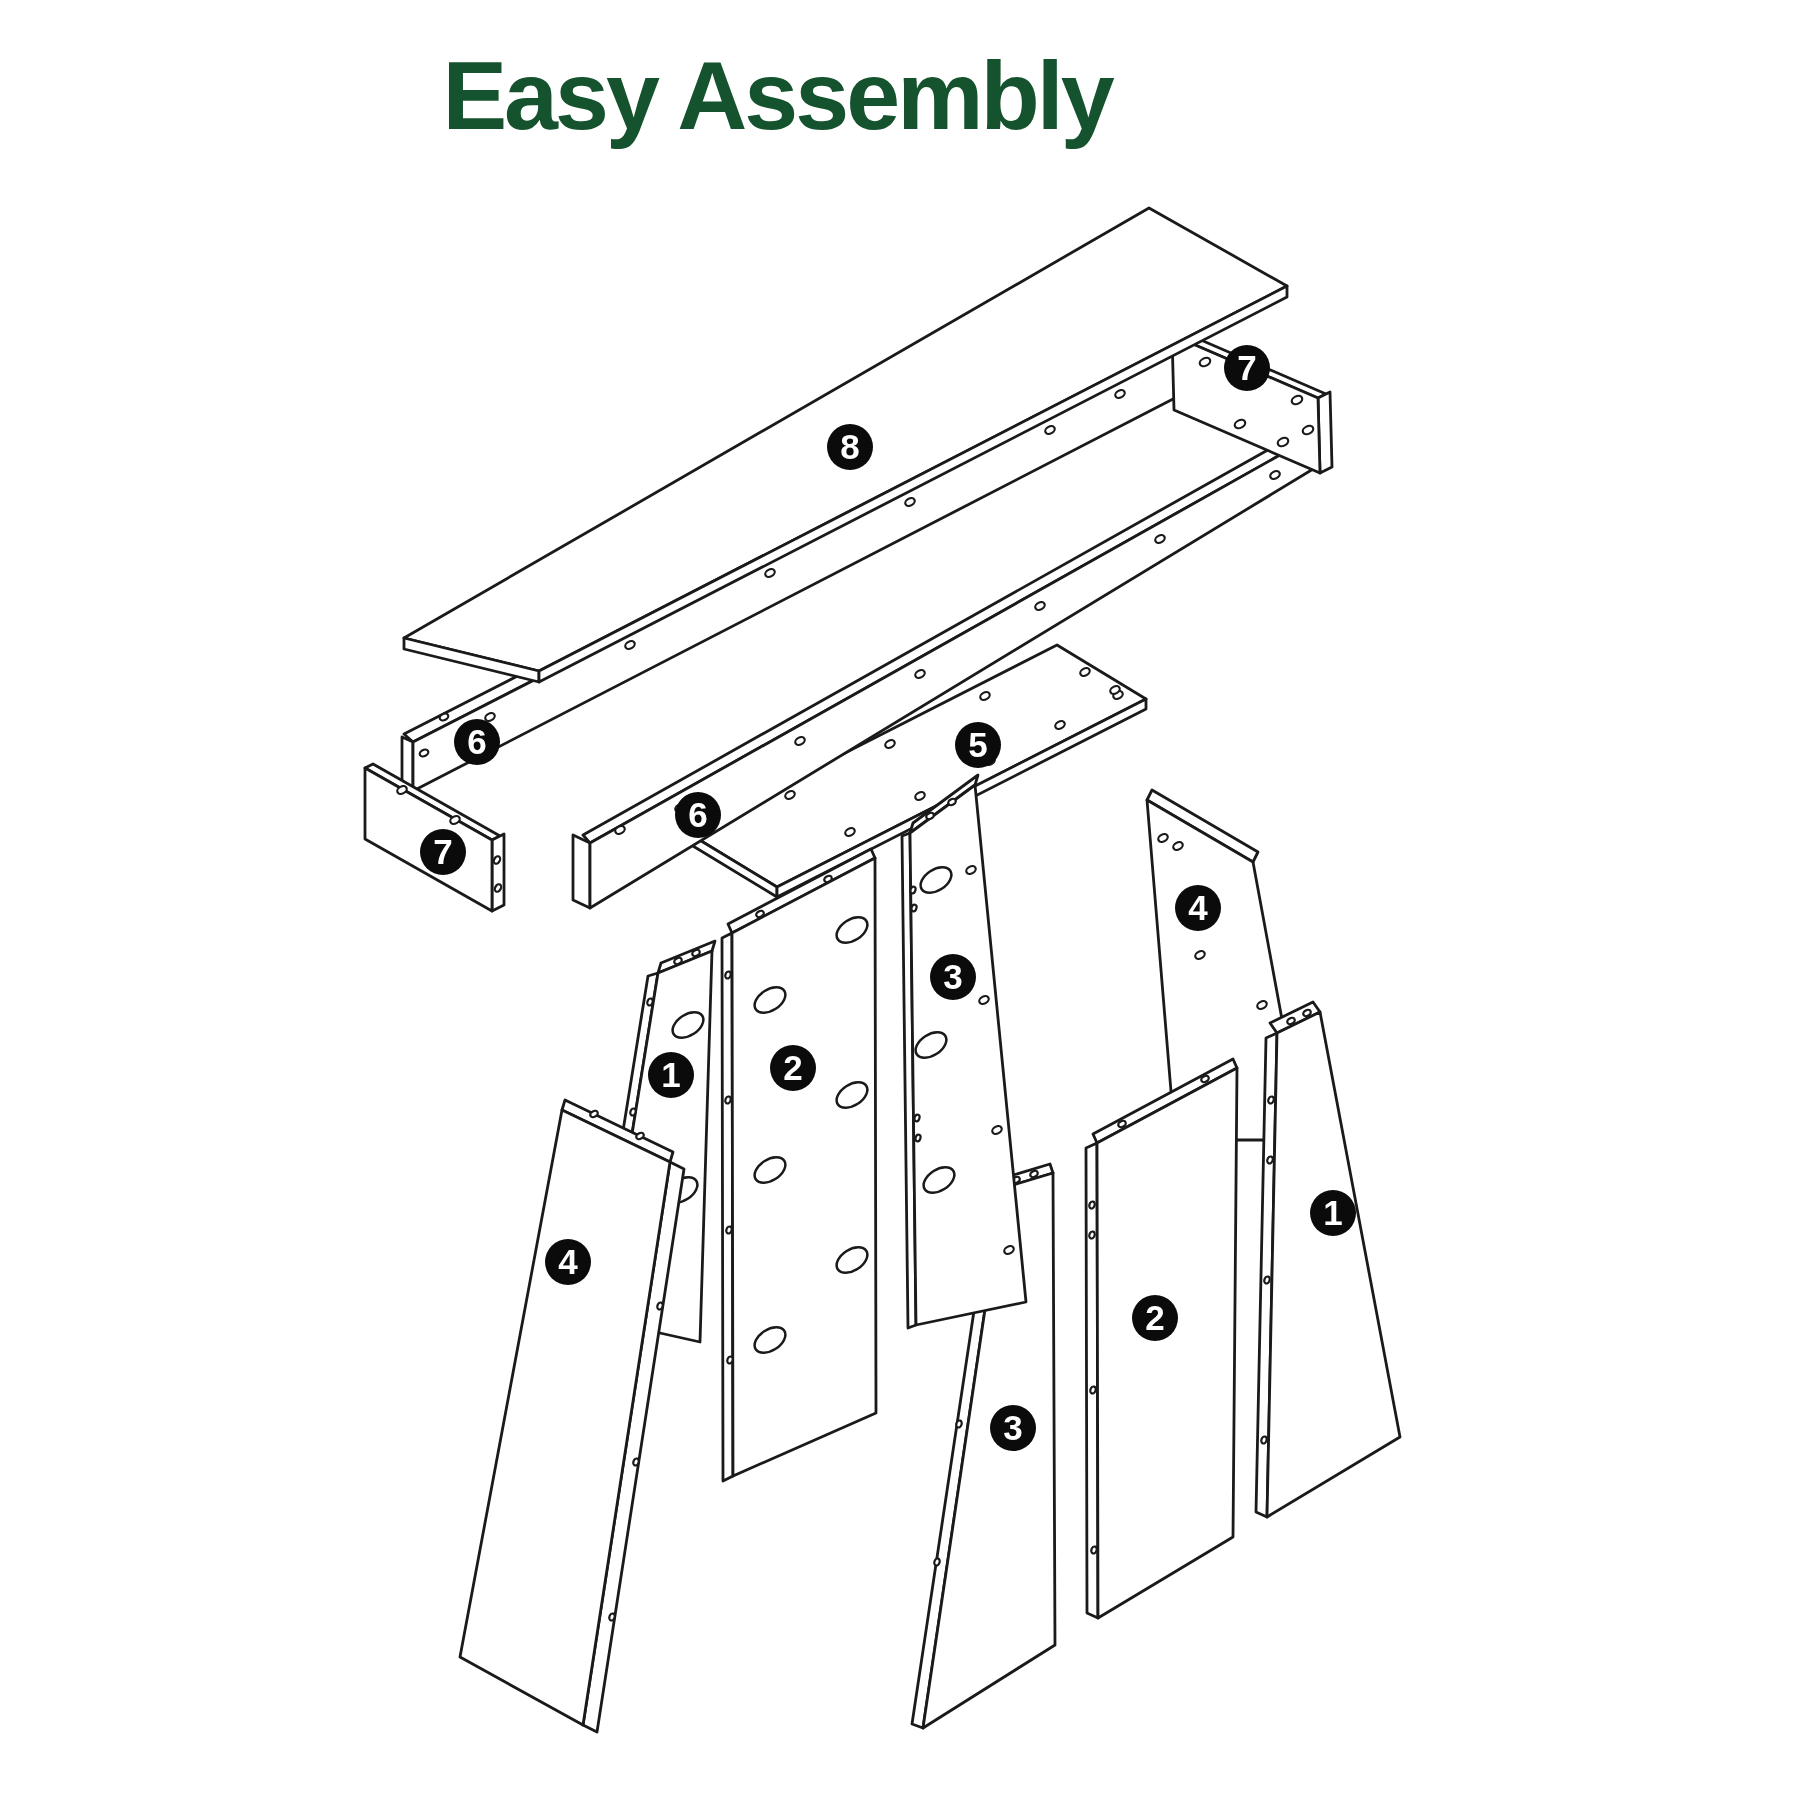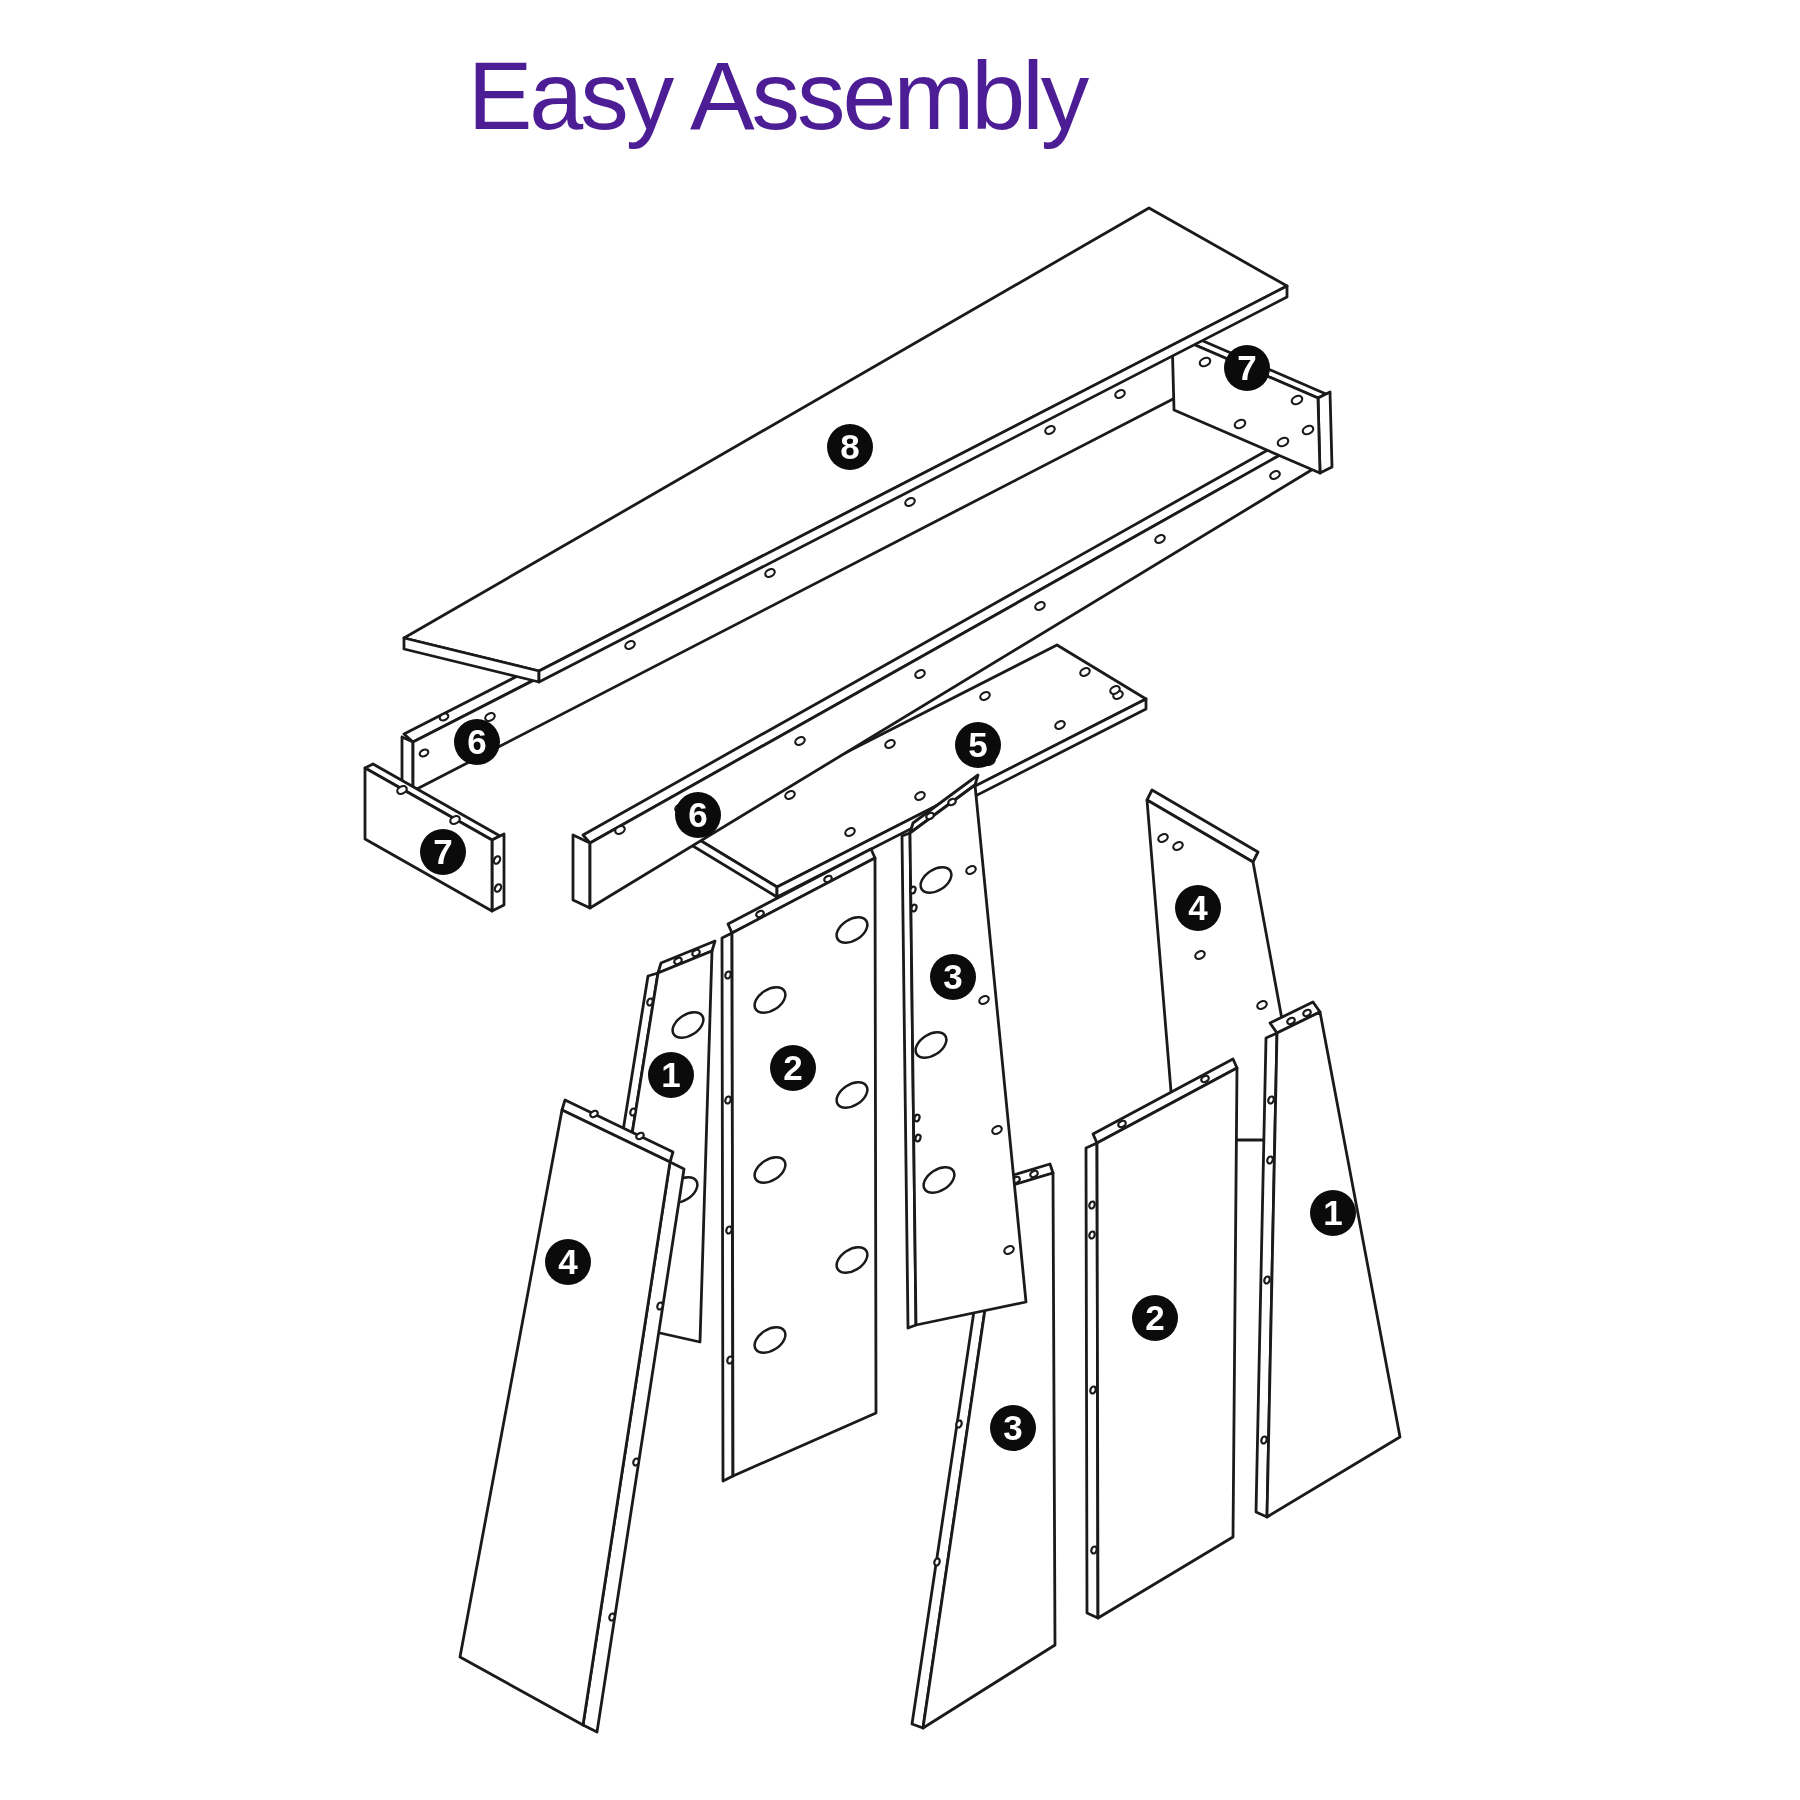--- a/index.html
+++ b/index.html
@@ -1,20 +1,20 @@
 <!DOCTYPE html>
 <html><head>
 <meta charset="utf-8">
 <style>
   html,body{margin:0;padding:0;background:#ffffff;}
   body{width:1800px;height:1800px;position:relative;font-family:"Liberation Sans",sans-serif;overflow:hidden;}
   h1#title{
     position:absolute;top:40px;left:777px;transform:translateX(-50%);
-    margin:0;font-size:97px;font-weight:normal;letter-spacing:-3px;
-    color:#4c1d95;white-space:nowrap;
+    margin:0;font-size:97px;font-weight:bold;letter-spacing:-3px;
+    color:#14532d;white-space:nowrap;
   }
   svg{position:absolute;top:0;left:0;}
   .pc{fill:#ffffff;stroke:#1a1a1a;stroke-width:2.8;stroke-linejoin:round;stroke-linecap:round;}
   .hole{fill:#ffffff;stroke:#1a1a1a;stroke-width:2.2;}
   .oval{fill:#ffffff;stroke:#1a1a1a;stroke-width:2.5;}
   .callout-circle{stroke:none;}
   .callout-num{font-family:"Liberation Sans",sans-serif;font-size:35px;font-weight:bold;text-anchor:middle;}
 </style>
 </head>
 <body>

